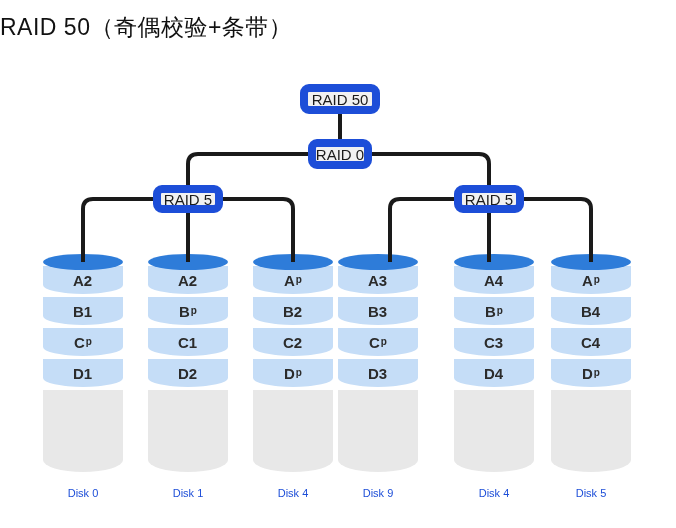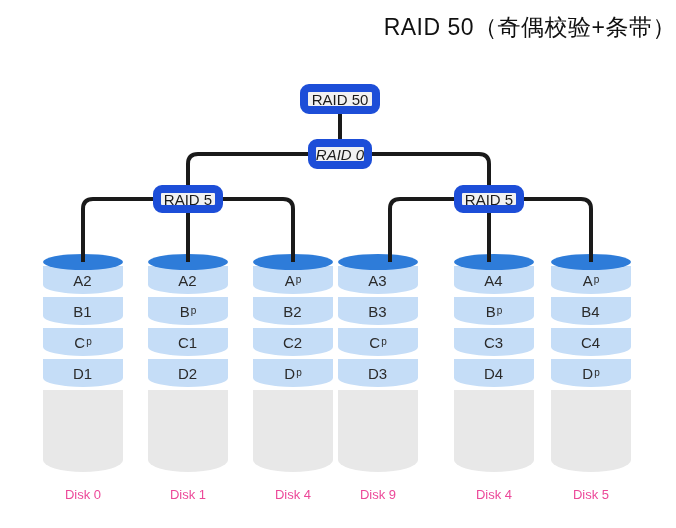--- a/index.html
+++ b/index.html
@@ -2,55 +2,55 @@
 <html><head>
 <meta charset="utf-8">
 <style>
   html,body { margin:0; padding:0; background:#fff; }
   .stage {
     position:relative; width:676px; height:528px; background:#ffffff;
     font-family:"Liberation Sans", sans-serif; overflow:hidden;
   }
   .title {
     position:absolute; top:12px; left:0; width:100%;
-    text-align:right; font-size:23px; color:#111; letter-spacing:0.5px;
+    text-align:left; font-size:23px; color:#111; letter-spacing:0.5px;
   }
   .node {
     position:absolute; box-sizing:border-box; z-index:3;
     background:#f1f1f1; border:8px solid #1d4ed8; border-radius:9px;
     display:flex; align-items:center; justify-content:center;
     font-size:15px; color:#1b1b1b; white-space:nowrap;
   }
   #node-raid50 { left:300px; top:84px;  width:80px; height:30px; }
-  #node-raid0  { left:308px; top:139px; width:64px; height:30px;font-style:italic; }
+  #node-raid0  { left:308px; top:139px; width:64px; height:30px; }
   #node-raid5-left  { left:153px; top:185px; width:70px; height:28px; }
   #node-raid5-right { left:454px; top:185px; width:70px; height:28px; }
   svg.connectors { position:absolute; left:0; top:0; z-index:2; }
   svg.connectors path { fill:none; stroke:#1a1a1a; stroke-width:4; }
   .disk { position:absolute; top:254px; width:80px; height:226px; z-index:1; }
   .disk .cap {
     position:absolute; left:0; top:0; width:80px; height:16px;
     background:#2e7cd9; border-radius:50%; z-index:2;
   }
   .band {
     position:absolute; left:0; width:80px; height:28px;
     background:#c5ddf7; border-radius:0 0 50% 50% / 0 0 9px 9px;
     display:flex; align-items:center; justify-content:center;
-    font-size:15px; color:#2b2b2b; z-index:1;
+    font-size:15px; color:#2b2b2b; z-index:1;font-weight:bold;
   }
   .band sub { font-size:10px; line-height:1; vertical-align:-3px; margin-left:1px; }
   .b0{top:12px} .b1{top:43px} .b2{top:74px} .b3{top:105px}
   .body-rest {
     position:absolute; left:0; top:136px; width:80px; height:82px;
     background:#e8e8e8; border-radius:0 0 50% 50% / 0 0 12px 12px;
   }
   .d0{left:43px}.d1{left:148px}.d2{left:253px}.d3{left:338px}.d4{left:454px}.d5{left:551px}
   .disk-label {
     position:absolute; top:487px; width:80px; text-align:center;
-    font-size:13px; color:#ec4899; z-index:1;
+    font-size:11px; color:#1d4ed8; z-index:1;
   }
 </style>
 </head>
 <body>
 
 <div class="stage">
 
   <div class="title">RAID 50（奇偶校验+条带）</div>
 
   <svg class="connectors" width="676" height="528" viewBox="0 0 676 528" aria-hidden="true">

